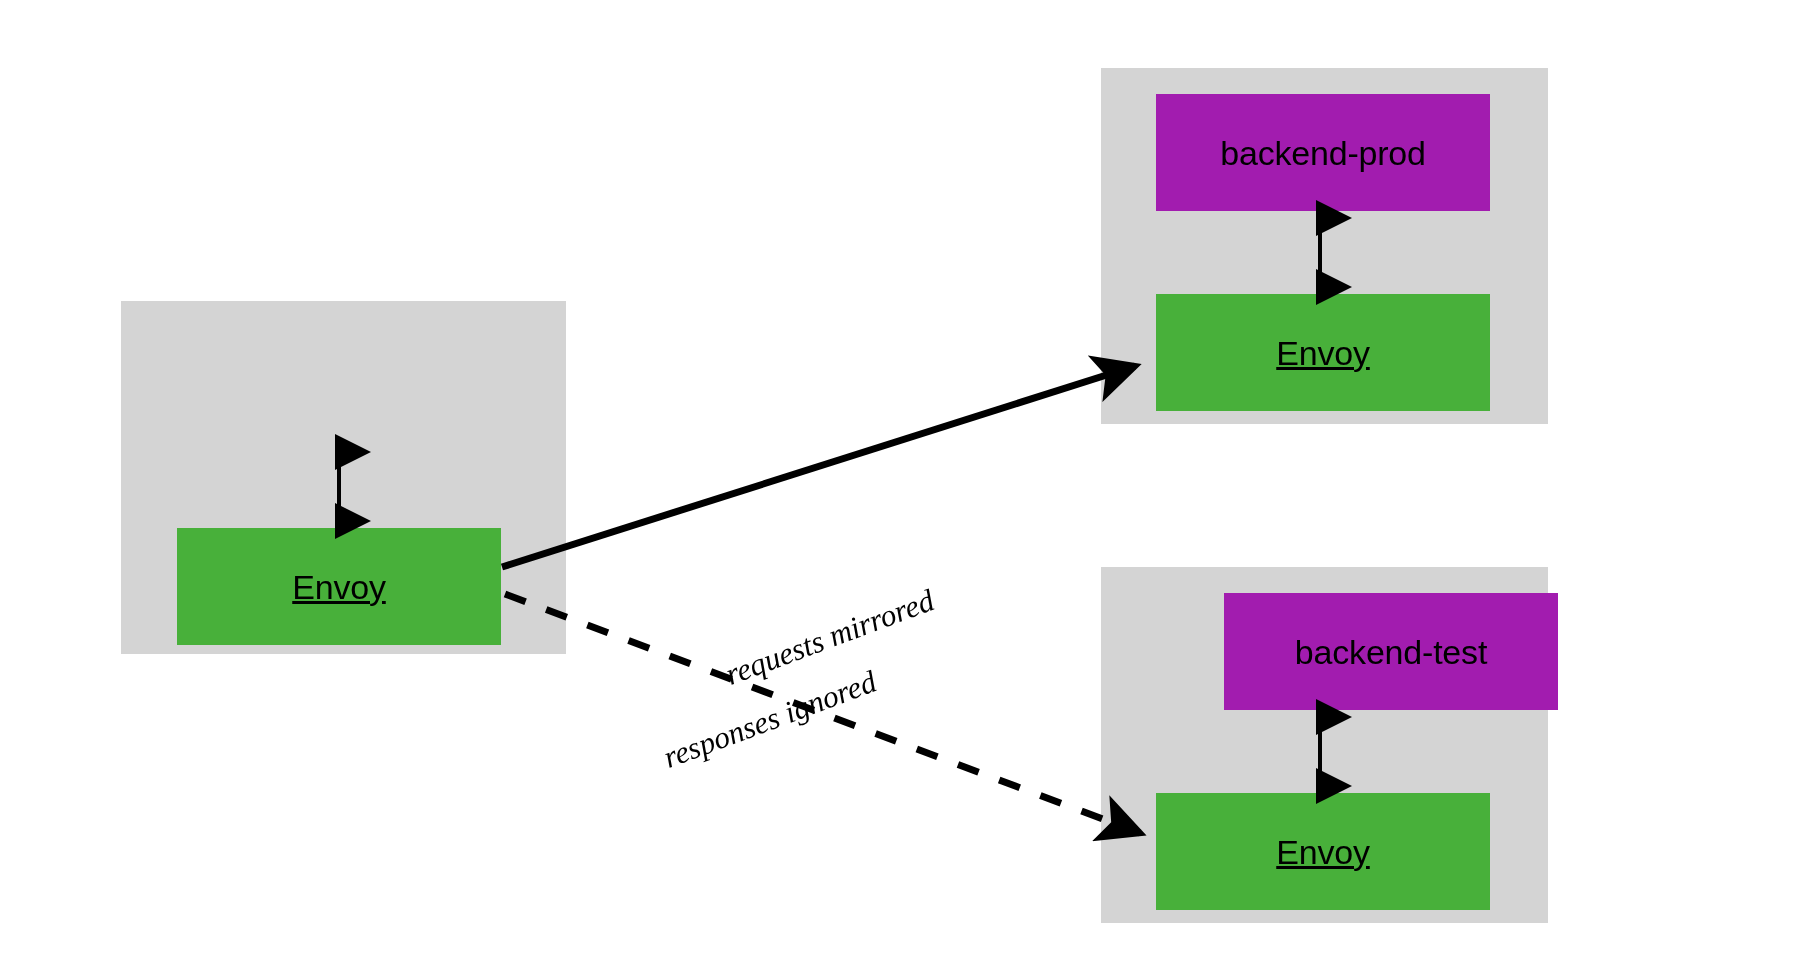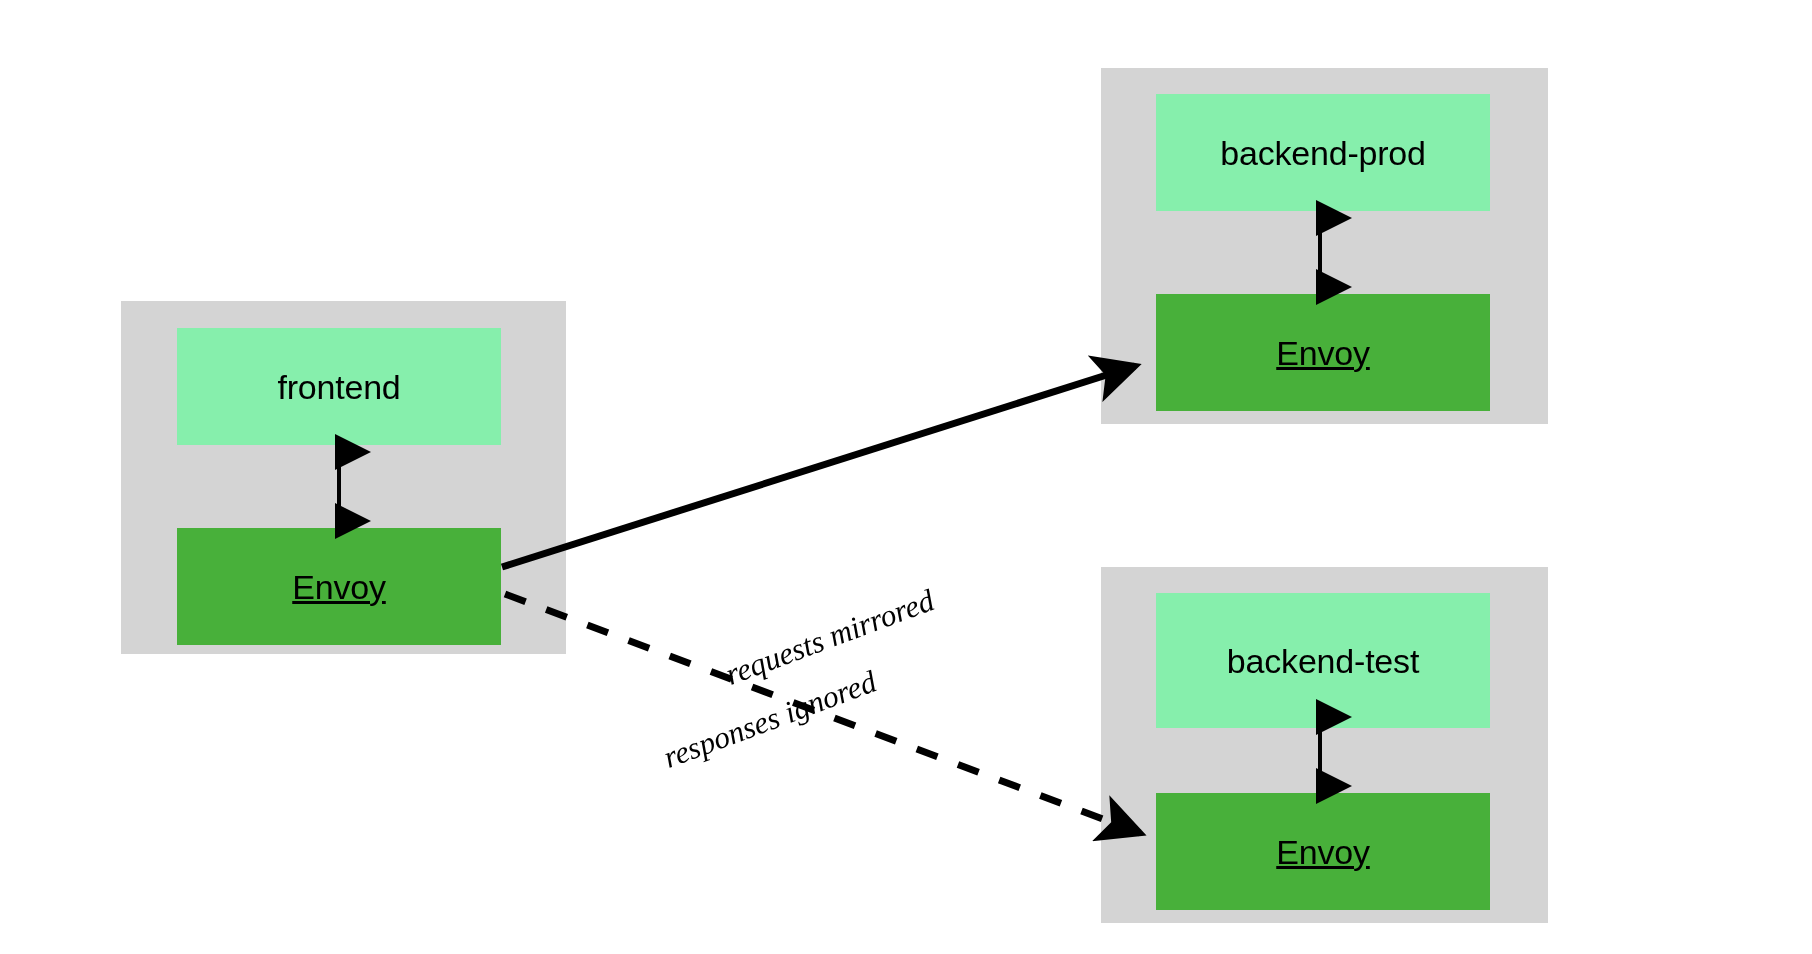--- a/index.html
+++ b/index.html
@@ -31,21 +31,21 @@
     align-items: center;
     justify-content: center;
     color: #000000;
     font-family: "Liberation Sans", sans-serif;
     font-size: 34px;
     font-weight: 400;
     letter-spacing: -0.2px;
     line-height: 1;
     white-space: nowrap;
   }
-  .node.app   { background: #86efac; }
+  .node.app   { background: #a21caf; }
   .node.proxy { background: #48b03a; text-decoration: underline; }
 
   .svg-layer {
     position: absolute;
     left: 0;
     top: 0;
     width: 1812px;
     height: 954px;
     overflow: visible;
     pointer-events: none;
@@ -71,41 +71,38 @@
     transform: rotate(-20.5deg);
   }
 </style>
 </head>
 <body>
 
 <div id="canvas">
 
   <div class="group" style="left:121px; top:301px; width:445px; height:353px;"></div>
 
-  <div class="node app" style="left:177px; top:328px; width:324px; height:117px;">
-    <span>frontend</span>
-  </div>
 
   <div class="node proxy" style="left:177px; top:528px; width:324px; height:117px;">
     <span>Envoy</span>
   </div>
 
   <div class="group" style="left:1101px; top:68px; width:447px; height:356px;"></div>
 
   <div class="node app" style="left:1156px; top:94px; width:334px; height:117px;">
     <span>backend-prod</span>
   </div>
 
   <div class="node proxy" style="left:1156px; top:294px; width:334px; height:117px;">
     <span>Envoy</span>
   </div>
 
   <div class="group" style="left:1101px; top:567px; width:447px; height:356px;"></div>
 
-  <div class="node app" style="left:1156px; top:593px; width:334px; height:135px;">
+  <div class="node app" style="left:1224px; top:593px; width:334px; height:117px;">
     <span>backend-test</span>
   </div>
 
   <div class="node proxy" style="left:1156px; top:793px; width:334px; height:117px;">
     <span>Envoy</span>
   </div>
 
   <svg class="svg-layer" viewBox="0 0 1812 954">
     <defs>
       <marker id="arrow-up" markerWidth="9" markerHeight="9" refX="4.5" refY="8" orient="auto" markerUnits="strokeWidth">

